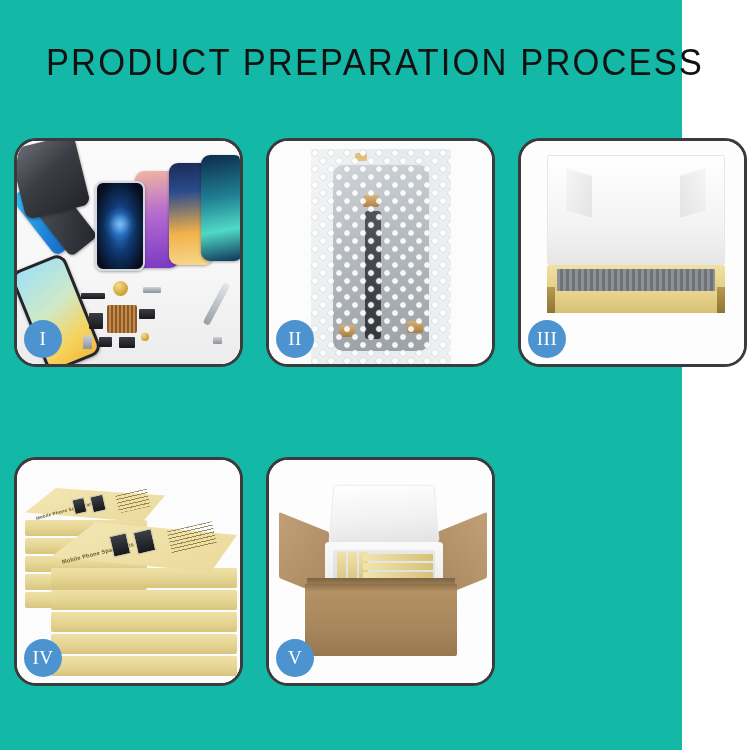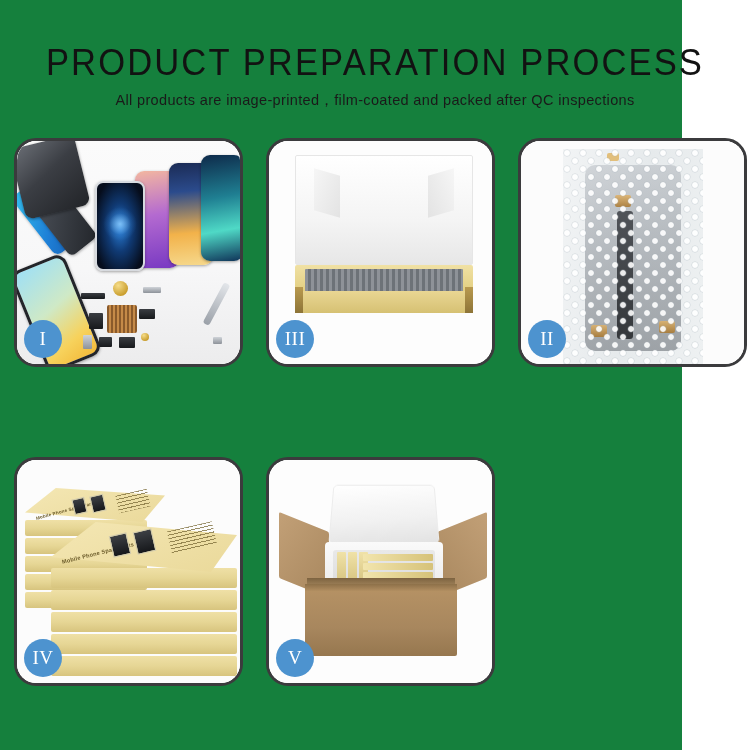--- a/index.html
+++ b/index.html
@@ -9,21 +9,21 @@
     height: 750px;
     background: #ffffff;
     font-family: "Liberation Sans", sans-serif;
     overflow: hidden;
   }
 
   .page {
     position: relative;
     width: 682px;
     height: 750px;
-    background: #15803d;
+    background: #14b8a6;
     padding-left: 15px;
   }
 
   
   .header {
     position: absolute;
     left: 0; top: 0;
     width: 750px;
     text-align: center;
   }
@@ -332,21 +332,20 @@
     position:absolute; background: rgba(150,120,78,.55); border-radius:1px;
   }
 </style>
 </head>
 <body>
 
 <div class="page">
 
   <div class="header">
     <div class="title">PRODUCT PREPARATION PROCESS</div>
-    <div class="subtitle">All products are image-printed，film-coated and packed after QC inspections</div>
   </div>
 
   <div class="grid">
 
     <div class="panel">
       <div class="photo">
         <div class="p1-bg"></div>
         <div class="ph ph-a"></div>
         <div class="ph ph-a2"></div>
         <div class="ph ph-purple"></div>
@@ -364,52 +363,52 @@
         <div class="prt silver" style="left:66px;top:194px;width:9px;height:14px;"></div>
         <div class="prt dark" style="left:82px;top:196px;width:13px;height:10px;"></div>
         <div class="prt dark" style="left:102px;top:196px;width:16px;height:11px;"></div>
         <div class="prt gold" style="left:124px;top:192px;width:8px;height:8px;"></div>
         <div class="prt silver" style="left:196px;top:196px;width:9px;height:7px;"></div>
 
         <div class="ph-back"></div>
         <div class="tool"></div>
       </div>
       <div class="badge">I</div>
+    </div>
+
+    <div class="panel">
+      <div class="photo">
+        <div class="p2-bg"></div>
+        <div class="bubblebag">
+          <div class="part-inside"></div>
+          <div class="flex-strip"></div>
+          <div class="conn" style="left:52px;top:46px;"></div>
+          <div class="conn" style="left:28px;top:176px;"></div>
+          <div class="conn" style="left:96px;top:172px;"></div>
+          <div class="tape" style="left:44px;top:4px;width:12px;height:8px;"></div>
+          <div class="bubbles"></div>
+        </div>
+      </div>
+      <div class="badge">II</div>
     </div>
 
     <div class="panel">
       <div class="photo">
         <div class="p3-bg"></div>
         <div class="box3-lid">
           <div class="box3-lid-flapL"></div>
           <div class="box3-lid-flapR"></div>
         </div>
         <div class="box3-tray"></div>
         <div class="box3-inner"></div>
         <div class="box3-tray-front"></div>
         <div class="box3-edgeL"></div>
         <div class="box3-edgeR"></div>
       </div>
       <div class="badge">III</div>
-    </div>
-
-    <div class="panel">
-      <div class="photo">
-        <div class="p2-bg"></div>
-        <div class="bubblebag">
-          <div class="part-inside"></div>
-          <div class="flex-strip"></div>
-          <div class="conn" style="left:52px;top:46px;"></div>
-          <div class="conn" style="left:28px;top:176px;"></div>
-          <div class="conn" style="left:96px;top:172px;"></div>
-          <div class="tape" style="left:44px;top:4px;width:12px;height:8px;"></div>
-          <div class="bubbles"></div>
-        </div>
-      </div>
-      <div class="badge">II</div>
     </div>
 
     <div class="panel">
       <div class="photo">
         <div class="p4-bg"></div>
 
         <div class="kbox" style="left:8px;top:60px;width:122px;height:16px;"></div>
         <div class="kbox" style="left:8px;top:78px;width:122px;height:16px;"></div>
         <div class="kbox" style="left:8px;top:96px;width:122px;height:16px;"></div>
         <div class="kbox" style="left:8px;top:114px;width:122px;height:16px;"></div>

